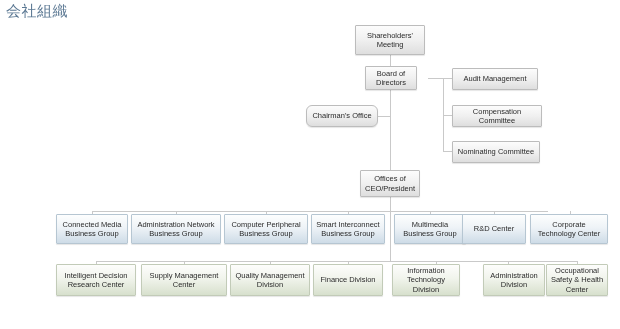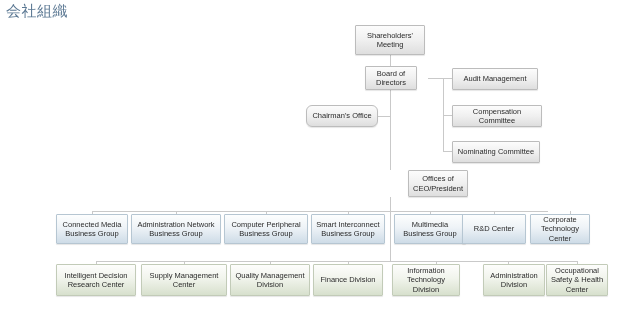--- a/index.html
+++ b/index.html
@@ -134,21 +134,21 @@
   </div>
 
   <div class="node gray" style="left:452px; top:141px; width:88px; height:21px;">
     <span class="lbl">Nominating Committee</span>
   </div>
 
   <div class="node gray" style="left:306px; top:105px; width:72px; height:22px;border-radius:6px;">
     <span class="lbl">Chairman's Office</span>
   </div>
 
-  <div class="node gray" style="left:360px; top:170px; width:60px; height:27px;margin-left:48px;">
+  <div class="node gray" style="left:360px; top:170px; width:60px; height:27px;">
     <span class="lbl">Offices of CEO/President</span>
   </div>
 
   <div class="node blue" style="left:56px; top:214px; width:72px; height:30px;">
     <span class="lbl">Connected Media Business Group</span>
   </div>
 
   <div class="node blue" style="left:131px; top:214px; width:90px; height:30px;">
     <span class="lbl">Administration Network Business Group</span>
   </div>
@@ -162,21 +162,21 @@
   </div>
 
   <div class="node blue" style="left:394px; top:214px; width:72px; height:30px;">
     <span class="lbl">Multimedia Business Group</span>
   </div>
 
   <div class="node blue" style="left:462px; top:214px; width:64px; height:30px;">
     <span class="lbl">R&amp;D Center</span>
   </div>
 
-  <div class="node blue" style="left:530px; top:214px; width:60px; height:30px;">
+  <div class="node blue" style="left:530px; top:214px; width:78px; height:30px;">
     <span class="lbl">Corporate Technology Center</span>
   </div>
 
   <div class="node green" style="left:56px; top:264px; width:80px; height:32px;">
     <span class="lbl">Intelligent Decision Research Center</span>
   </div>
 
   <div class="node green" style="left:141px; top:264px; width:86px; height:32px;">
     <span class="lbl">Supply Management Center</span>
   </div>

